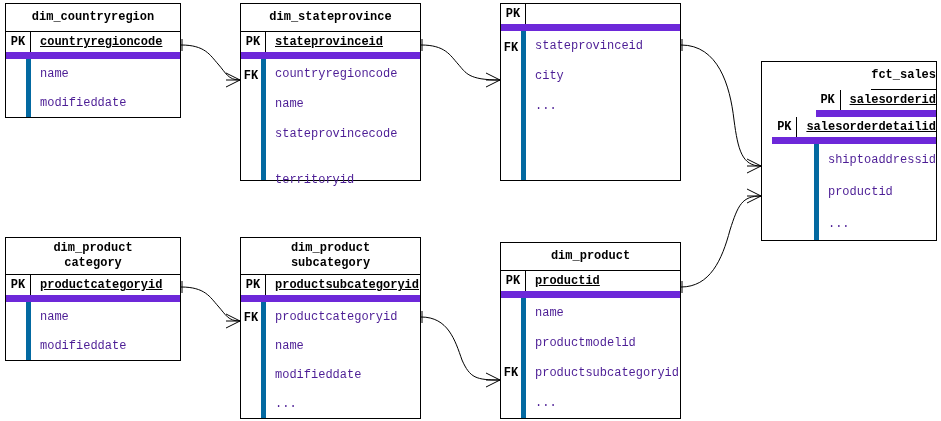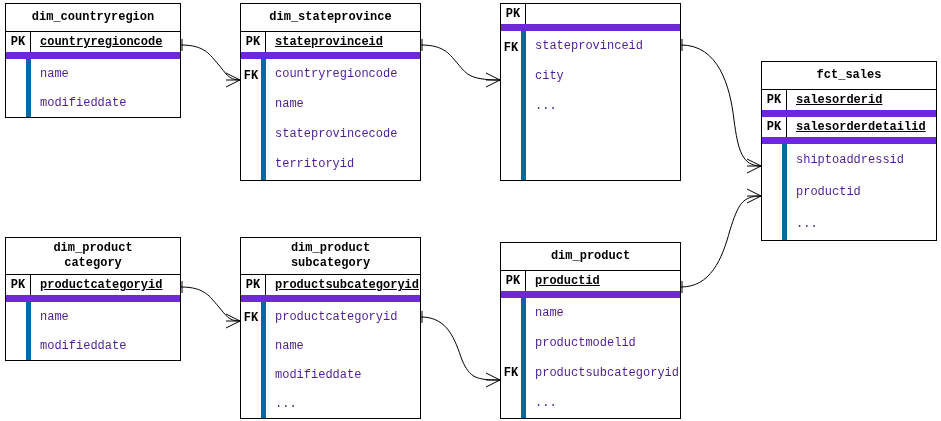--- a/index.html
+++ b/index.html
@@ -195,42 +195,42 @@
       <div class="cell pk">stateprovinceid</div>
     </div>
     <div class="attr-block">
       <div class="attr-gutter">
         <span style="top:10px;">FK</span>
       </div>
       <div class="attr-list">
         <div class="attr" style="height:30px;">countryregioncode</div>
         <div class="attr" style="height:30px;">name</div>
         <div class="attr" style="height:30px;">stateprovincecode</div>
-        <div class="attr" style="height:30px;">territoryid</div>
+        <div class="attr" style="height:30px;margin-top:16px;">territoryid</div>
       </div>
     </div>
   </div>
 
   <div class="entity" style="left:500px; top:3px; width:181px; height:178px;">
     <div class="row" style="height:27px;">
       <div class="gutter">PK</div>
     </div>
     <div class="attr-block">
       <div class="attr-gutter">
         <span style="top:10px;">FK</span>
       </div>
       <div class="attr-list">
         <div class="attr" style="height:30px;">stateprovinceid</div>
         <div class="attr" style="height:30px;">city</div>
         <div class="attr" style="height:30px;">...</div>
       </div>
     </div>
   </div>
 
-  <div class="entity" style="left:761px; top:61px; width:176px; height:180px;">
+  <div class="entity" style="left:761px; top:61px; width:176px; height:180px;align-items:flex-end;">
     <div class="ent-title" style="height:28px;">fct_sales</div>
     <div class="row" style="height:27px;">
       <div class="gutter">PK</div>
       <div class="cell pk">salesorderid</div>
     </div>
     <div class="row" style="height:27px;">
       <div class="gutter">PK</div>
       <div class="cell pk">salesorderdetailid</div>
     </div>
     <div class="attr-block">

